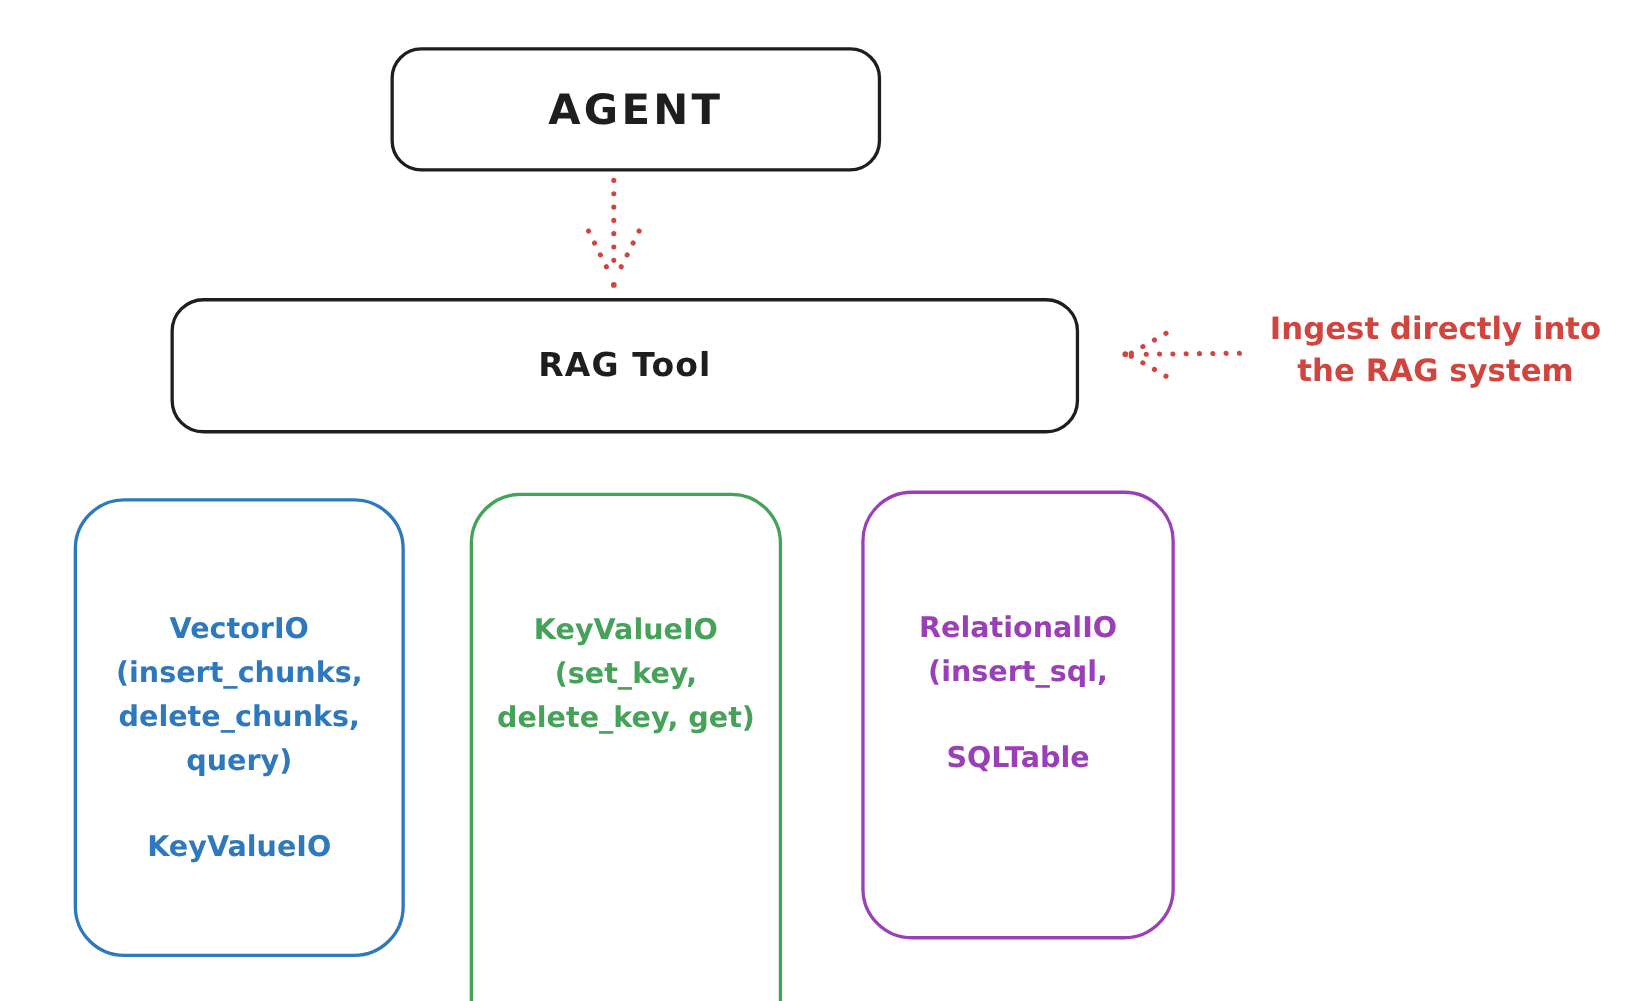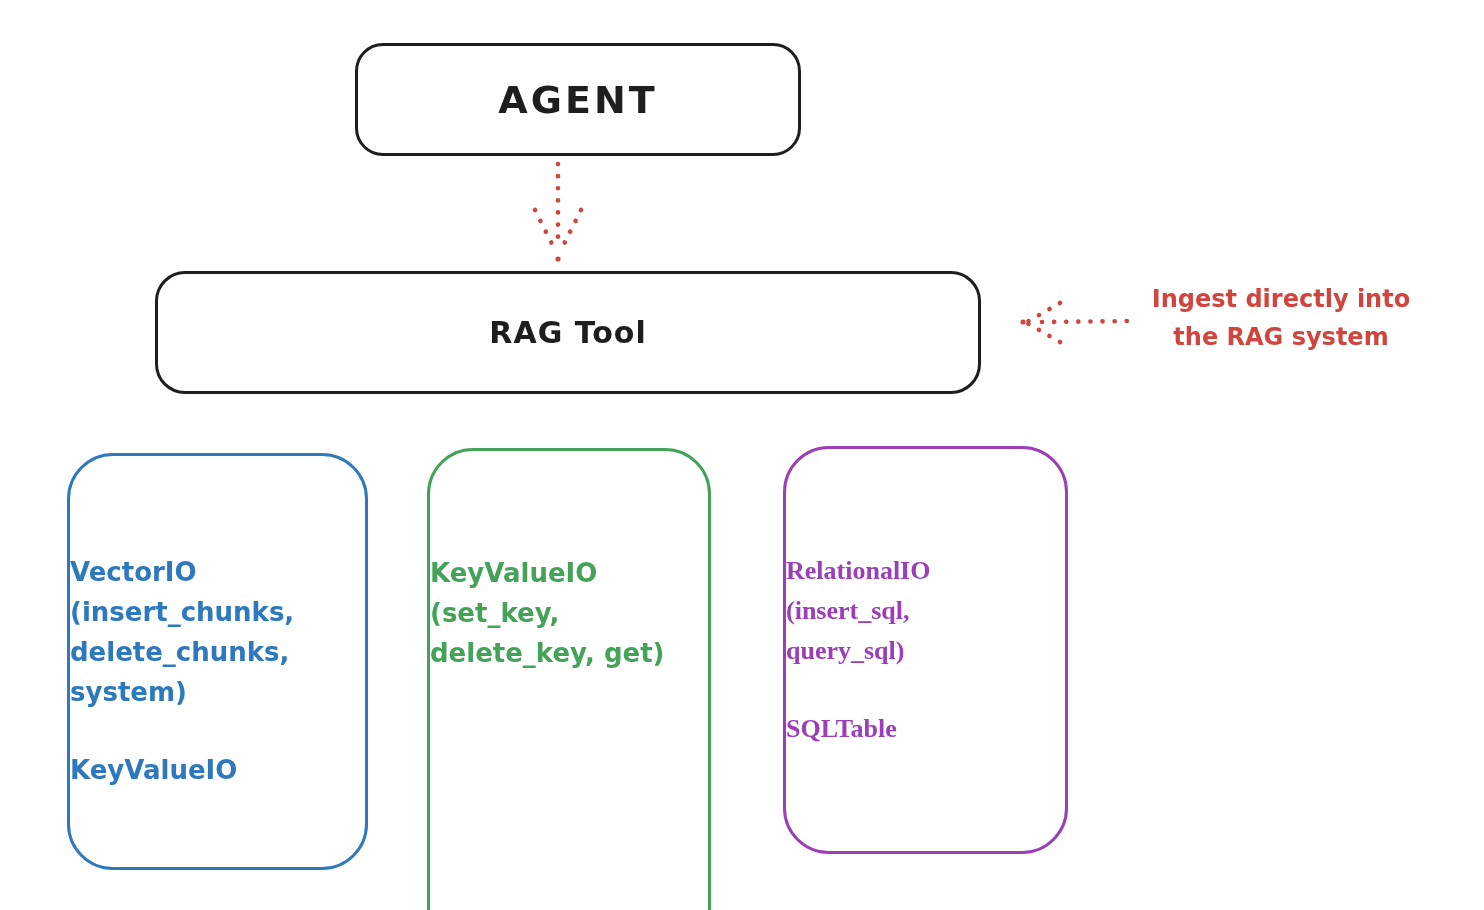--- a/index.html
+++ b/index.html
@@ -42,21 +42,21 @@
     font-weight: 600;
     letter-spacing: 1px;
   }
   
   .iobox {
     position: absolute;
     border-style: solid;
     border-width: 3px;
     border-radius: 46px;
     box-sizing: border-box;
-    text-align: left;
+    text-align: center;
     font-size: 26px;
     font-weight: 600;
     line-height: 40px;
     background: transparent;
   }
   .iobox .inner { padding-top: 96px; }
   .box-vector {
     left: 67px; top: 453px; width: 301px; height: 417px;
     border-color: var(--c-blue, #2e78bd);
     color: var(--c-blue, #2e78bd);
@@ -66,31 +66,31 @@
     border-color: var(--c-green, #45a259);
     color: var(--c-green, #45a259);
     padding-top: 2px;
   }
   .box-keyvalue .inner { padding-top: 100px; }
   .box-relational {
     left: 783px; top: 446px; width: 285px; height: 408px;
     border-color: var(--c-purple, #9a3fb8);
     color: var(--c-purple, #9a3fb8);
   }
-  .box-relational .inner { padding-top: 102px; font-family: Liberation Serif, serif; }
+  .box-relational .inner { padding-top: 102px; }
   .io-title, .io-method { display: block; }
   .io-index { display: block; margin-top: 38px; }
   
   .annotation {
     position: absolute;
-    left: 1106px; top: 280px;
+    left: 1130px; top: 280px;
     width: 350px;
     text-align: center;
     color: var(--c-red, #d0453e);
-    font-size: 24px;
+    font-size: 28px;
     font-weight: 700;
     line-height: 38px;
   }
   .annotation span { display: block; }
   
   .arrow { position: absolute; }
   .arrow g {
     fill: none;
     stroke: var(--c-red, #d0453e);
     stroke-width: 4.6;
@@ -133,35 +133,34 @@
   <div class="annotation">
     <span>Ingest directly into</span>
     <span>the RAG system</span>
   </div>
 
   <div class="iobox box-vector">
     <div class="inner">
       <span class="io-title">VectorIO</span>
       <span class="io-method">(insert_chunks,</span>
       <span class="io-method">delete_chunks,</span>
-      <span class="io-method">system)</span>
+      <span class="io-method">query)</span>
       <span class="io-index">KeyValueIO</span>
     </div>
   </div>
 
   <div class="iobox box-keyvalue">
     <div class="inner">
       <span class="io-title">KeyValueIO</span>
       <span class="io-method">(set_key,</span>
       <span class="io-method">delete_key, get)</span>
     </div>
   </div>
 
   <div class="iobox box-relational">
     <div class="inner">
       <span class="io-title">RelationalIO</span>
       <span class="io-method">(insert_sql,</span>
-      <span class="io-method">query_sql)</span>
       <span class="io-index">SQLTable</span>
     </div>
   </div>
 
 </div>
 
 </body></html>

